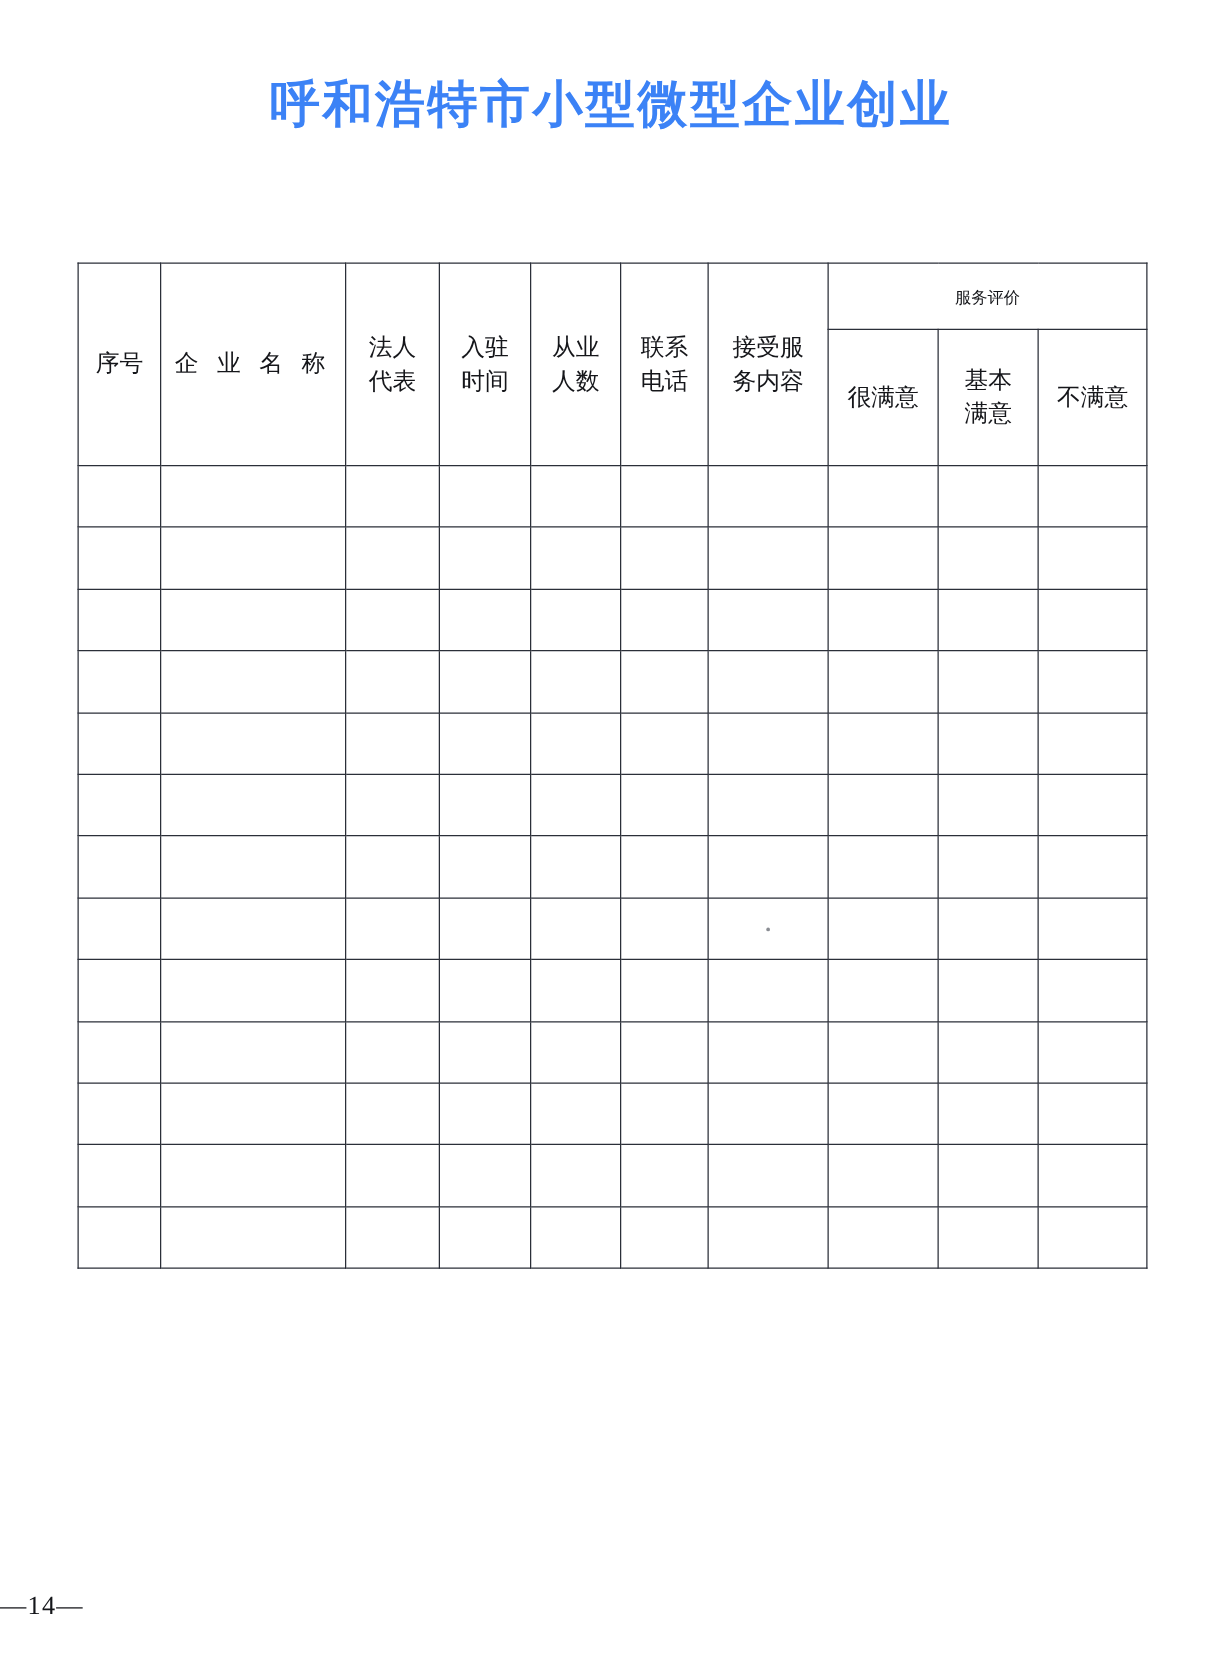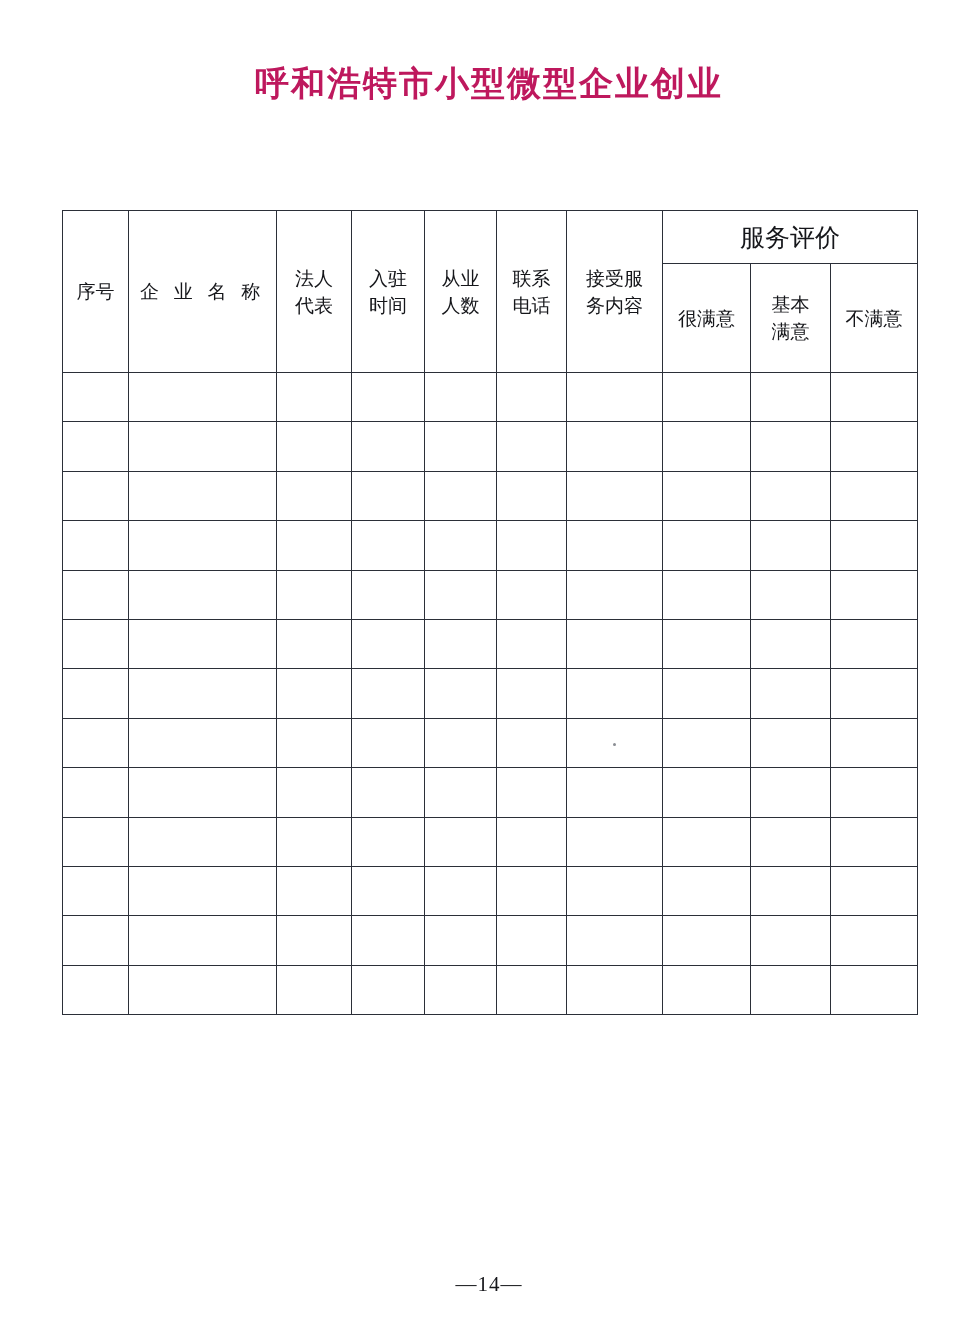--- a/index.html
+++ b/index.html
@@ -19,26 +19,26 @@
     position: relative;
     width: 978px;
     height: 1340px;
     box-sizing: border-box;
   }
   .title-block {
     text-align: center;
     padding-top: 58px;
   }
   .title-line {
-    font-family: Liberation Serif, serif;
+    font-family: Liberation Sans, sans-serif;
     font-weight: bold;
-    font-size: 34px;
+    font-size: 40px;
     letter-spacing: 2px;
     line-height: 52px;
-    color: #be185d;
+    color: #3b82f6;
   }
   .table-wrap {
     position: absolute;
     left: 62px;
     top: 210px;
     width: 855px;
   }
   table.form {
     border-collapse: collapse;
     width: 855px;
@@ -51,21 +51,21 @@
     vertical-align: middle;
     font-weight: normal;
     color: #15161a;
   }
   .hdr-cell {
     font-size: 19px;
     line-height: 27px;
     height: 160px;
   }
   .hdr-span {
-    font-size: 25px;
+    font-size: 13px;
     height: 52px;
     line-height: 27px;
   }
   .hdr-sub {
     font-size: 19px;
     height: 108px;
     line-height: 27px;
   }
   .wide-letter {
     letter-spacing: 5px;
@@ -79,21 +79,20 @@
     height: 3px;
     background: #8a8d93;
     border-radius: 50%;
     vertical-align: middle;
   }
   .footer {
     position: absolute;
     left: 0;
     right: 0;
     top: 1272px;
-    text-align: center;
     font-size: 21px;
     letter-spacing: 1px;
     color: #15161a;
     font-family: "Liberation Serif", serif;
   }
 </style>
 </head>
 <body>
 
 <div class="page">

